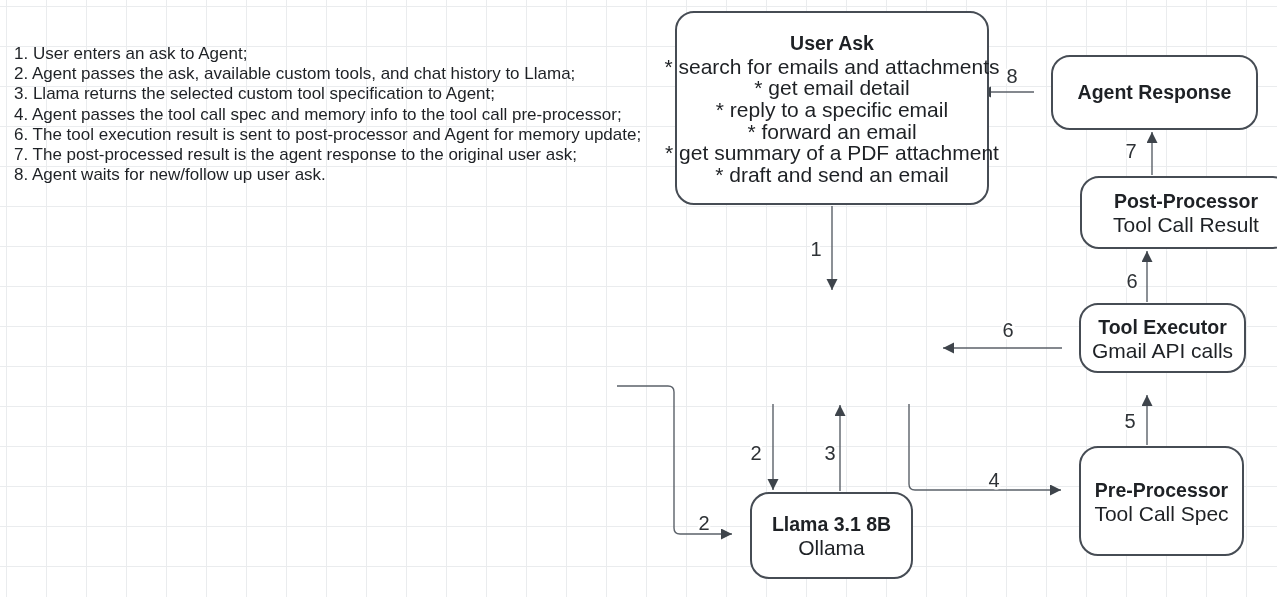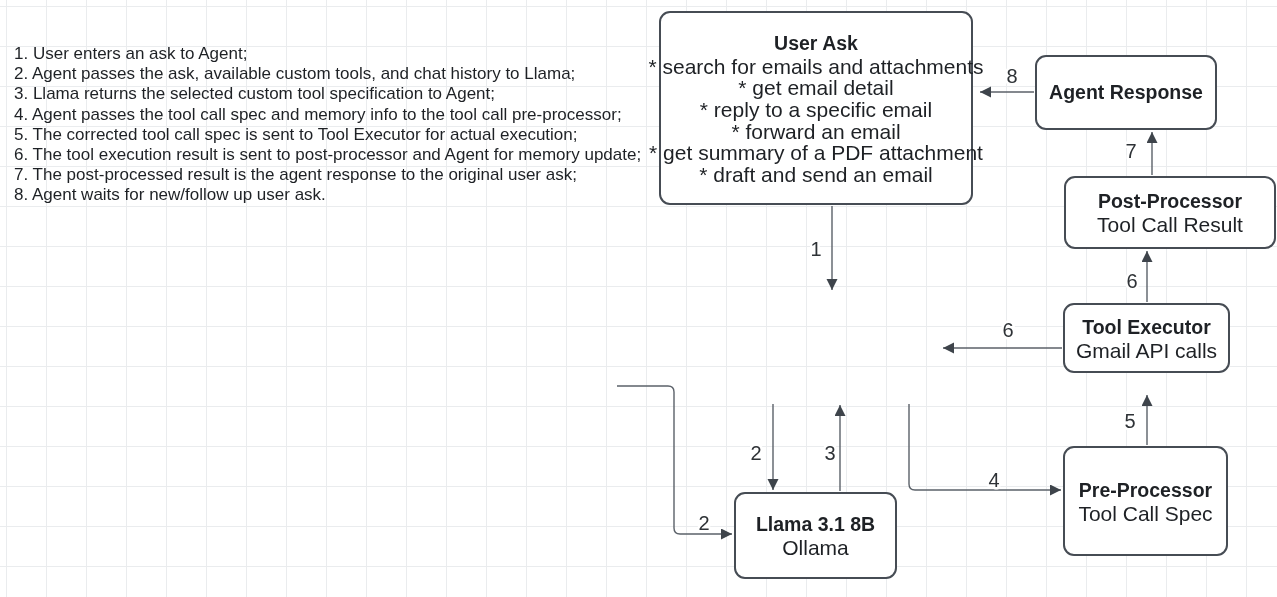--- a/index.html
+++ b/index.html
@@ -26,28 +26,29 @@
     font-size: 17px;
     line-height: 20.2px;
     color: #1e2125;
     white-space: nowrap;
   }
   .node {
     position: absolute;
     box-sizing: border-box;
     background: #ffffff;
     border: 2px solid #464c54;
-    border-radius: 11px;
+    border-radius: 19px;
     display: flex;
     flex-direction: column;
     align-items: center;
     justify-content: center;
     text-align: center;
     color: #1e2125;
     z-index: 2;
+    margin-left: 16px;
   }
   .node .title {
     font-weight: bold;
     font-size: 19.5px;
     line-height: 25px;
     white-space: nowrap;
   }
   .node .line {
     font-size: 21px;
     line-height: 21.6px;
@@ -71,39 +72,38 @@
     font-size: 20px;
     fill: #2e3236;
     text-anchor: middle;
     paint-order: stroke;
     stroke: #ffffff;
     stroke-width: 5px;
     stroke-linejoin: round;
   }
   
   #n-user-ask      { left: 659px;  top: 11px;  width: 314px; height: 194px; }
-  #n-agent-resp    { left: 1035px; top: 55px;  width: 182px; height: 75px;  }
+  #n-agent-resp    { left: 1035px; top: 55px;  width: 207px; height: 75px;  }
   #n-post-proc     { left: 1064px; top: 176px; width: 212px; height: 73px;  }
   #n-custom-tools  { left: 373px;  top: 293px; width: 244px; height: 185px; }
   #n-email-agent   { left: 718px;  top: 292px; width: 222px; height: 111px; }
   #n-tool-exec     { left: 1063px; top: 303px; width: 167px; height: 70px;  }
   #n-pre-proc      { left: 1063px; top: 446px; width: 165px; height: 110px;  }
   #n-llama         { left: 734px;  top: 492px; width: 163px; height: 87px;  }
 </style>
 </head>
 <body>
 
 <div id="canvas">
 
   <div class="steps">
     <div>1. User enters an ask to Agent;</div>
     <div>2. Agent passes the ask, available custom tools, and chat history to Llama;</div>
     <div>3. Llama returns the selected custom tool specification to Agent;</div>
     <div>4. Agent passes the tool call spec and memory info to the tool call pre-processor;</div>
-    <div>5. The corrected tool call spec is sent to Tool Executor for actual execution;</div>
     <div>6. The tool execution result is sent to post-processor and Agent for memory update;</div>
     <div>7. The post-processed result is the agent response to the original user ask;</div>
     <div>8. Agent waits for new/follow up user ask.</div>
   </div>
 
   <svg id="edges" viewBox="0 0 1277 597">
     <defs>
       <marker id="arr" markerWidth="13" markerHeight="13" refX="11" refY="5.5" orient="auto" markerUnits="userSpaceOnUse">
         <path d="M0,0 L11,5.5 L0,11 Z" fill="#3e444b"></path>
       </marker>

